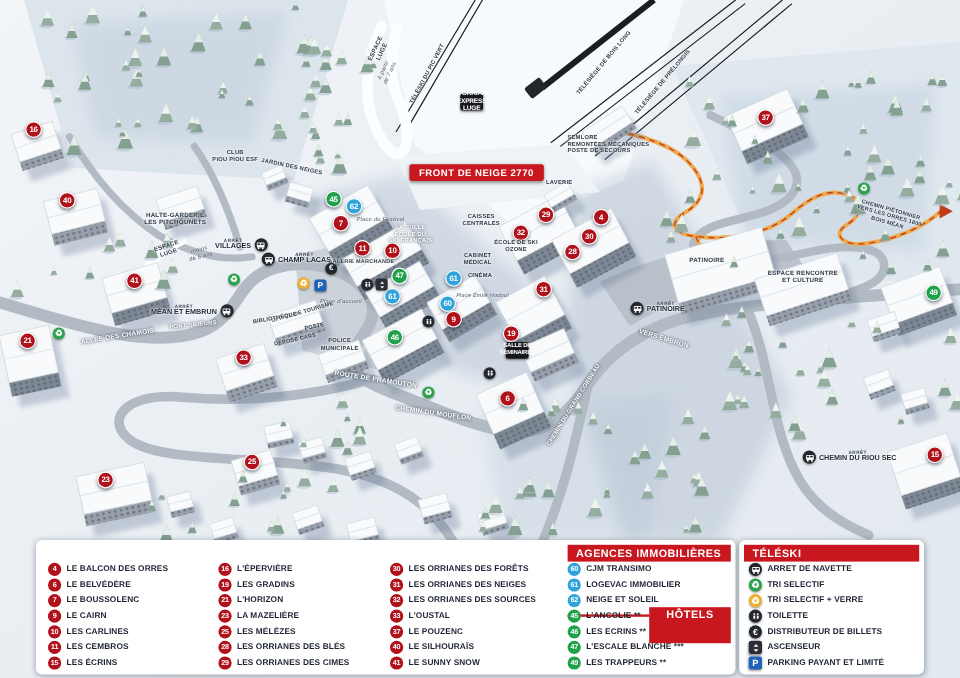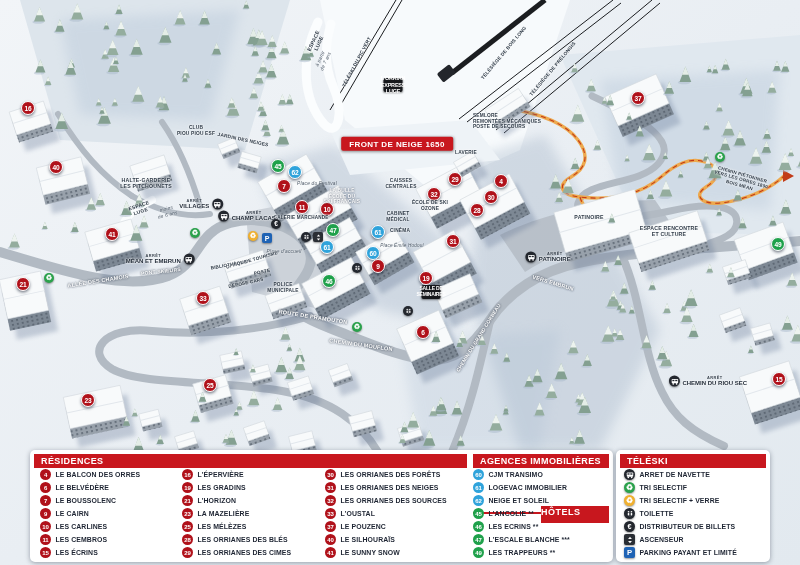--- a/index.html
+++ b/index.html
@@ -46,21 +46,21 @@
          box-shadow:0 1px 5px rgba(25,35,55,.4);z-index:5;}
   #panel-main{left:30px;top:450px;width:583px;height:112px;}
   #panel-right{left:616px;top:450px;width:154px;height:112px;}
   .hdr{position:absolute;height:14px;background:#c8171e;color:#fff;font-size:9px;
        font-weight:bold;line-height:14px;padding-left:7px;letter-spacing:.4px;box-sizing:border-box;}
   .lrow{position:absolute;display:flex;align-items:center;gap:4.5px;height:13px;}
   .badge{width:11px;height:11px;border-radius:50%;color:#fff;font-size:6px;font-weight:bold;
          display:flex;align-items:center;justify-content:center;flex:0 0 11px;letter-spacing:-.2px;}
   .lbl{font-size:6.9px;font-weight:bold;color:#1d2432;white-space:nowrap;letter-spacing:.1px;}
   .hotels-bar{position:absolute;background:#c8171e;color:#fff;font-weight:bold;font-size:9px;
-              height:17px;line-height:13px;text-align:left;letter-spacing:.5px;}
+              height:30px;line-height:13px;text-align:center;letter-spacing:.5px;}
   .redline{position:absolute;height:1.5px;background:#c8171e;}
 </style>
 </head>
 <body>
 
 <div class="stage">
 
   <svg class="scene" width="800" height="565" viewBox="0 0 800 565">
     <defs>
       <linearGradient id="snow" x1="0" y1="0" x2="1" y2="1">
@@ -650,21 +650,21 @@
       <div class="mk" style="left: 455px; top: 179px; background: rgb(176, 17, 26);">29</div>
       <div class="mk" style="left: 501px; top: 181px; background: rgb(176, 17, 26);">4</div>
       <div class="mk" style="left: 491px; top: 197px; background: rgb(176, 17, 26);">30</div>
       <div class="mk" style="left: 477px; top: 210px; background: rgb(176, 17, 26);">28</div>
       <div class="mk" style="left: 453px; top: 241px; background: rgb(176, 17, 26);">31</div>
       <div class="mk" style="left: 426px; top: 278px; background: rgb(176, 17, 26);">19</div>
       <div class="mk" style="left: 423px; top: 332px; background: rgb(176, 17, 26);">6</div>
       <div class="mk" style="left: 638px; top: 98px; background: rgb(176, 17, 26);">37</div>
       <div class="mk" style="left: 778px; top: 244px; background: rgb(31, 161, 75);">49</div>
       <div class="mk" style="left: 779px; top: 379px; background: rgb(176, 17, 26);">15</div>
-      <div class="ml banner" style="left: 397px; top: 144px; font-size: 8px; --r: 0deg;">FRONT DE NEIGE 1650</div>
+      <div class="ml banner" style="left: 397px; top: 144px; font-size: 8px; --r: 0deg;">FRONT DE NEIGE 2770</div>
       <div class="ml badge" style="left: 393px; top: 85px; font-size: 5.5px; --r: 0deg;">L'ORRIAN EXPRESS
 LUGE</div>
       <div class="ml dark" style="left: 316px; top: 42px; font-size: 5.2px; --r: -65deg;">ESPACE
 LUGE</div>
       <div class="ml italic" style="left: 323px; top: 60px; font-size: 4.8px; --r: -65deg;">à partir
 de 7 ans</div>
       <div class="ml dark" style="left: 357px; top: 62px; font-size: 4.8px; --r: -62deg;">TÉLÉSKI DU PIC VERT</div>
       <div class="ml dark" style="left: 504px; top: 53px; font-size: 4.8px; --r: -50deg;">TÉLÉSIÈGE DE BOIS LONG</div>
       <div class="ml dark" style="left: 553px; top: 69px; font-size: 4.8px; --r: -50deg;">TÉLÉSIÈGE DE PRÉLONGIS</div>
       <div class="ml darkleft" style="left: 507px; top: 121px; font-size: 4.8px; --r: 0deg;">SEMLORE
@@ -825,21 +825,20 @@
           <rect x="4.85" y="1.4" width=".3" height="7" fill="#fff"></rect>
         </svg>
       </span>
       <span class="micon round" style="height: 10px; width: 10px; background: rgb(43, 162, 76); font-size: 7.2px; position: absolute; left: 195px; top: 233px;">♻</span>
       <span class="micon round" style="height: 10px; width: 10px; background: rgb(43, 162, 76); font-size: 7.2px; position: absolute; left: 49px; top: 278px;">♻</span>
       <span class="micon round" style="height: 10px; width: 10px; background: rgb(43, 162, 76); font-size: 7.2px; position: absolute; left: 357px; top: 327px;">♻</span>
       <span class="micon round" style="height: 10px; width: 10px; background: rgb(43, 162, 76); font-size: 7.2px; position: absolute; left: 720px; top: 157px;">♻</span>
     </div>
 
   <div class="panel" id="panel-main">
-    <div class="hdr" style="left:4px;top:4px;width:433px;">RÉSIDENCES</div>
     <div class="hdr" style="left:443px;top:4px;width:136px;">AGENCES IMMOBILIÈRES</div>
     <div class="redline" style="left:443px;top:62px;width:68px;"></div>
     <div class="hotels-bar" style="left:511px;top:56px;width:68px;">HÔTELS</div>
     <div id="res-rows">
         <div class="lrow" style="left: 10px; top: 18px;">
           <span class="badge" style="background: rgb(176, 17, 26);">4</span>
           <span class="lbl">LE BALCON DES ORRES</span>
         </div>
         <div class="lrow" style="left: 10px; top: 31px;">
           <span class="badge" style="background: rgb(176, 17, 26);">6</span>

